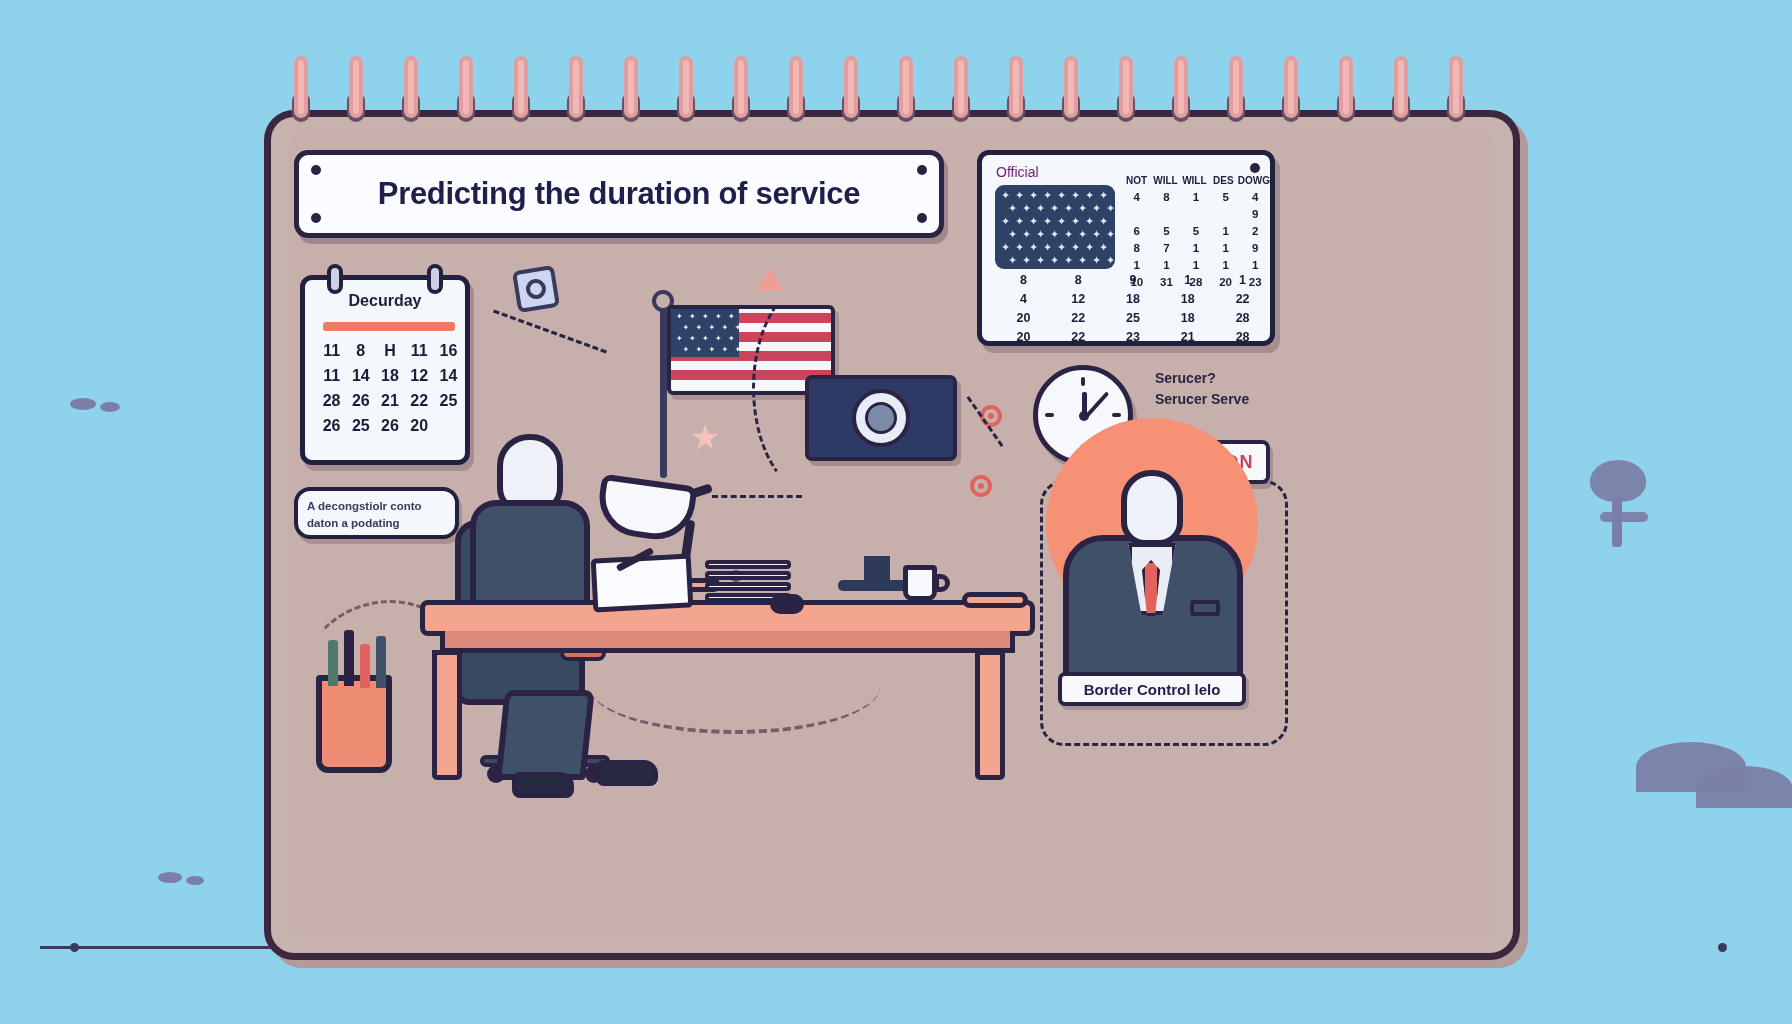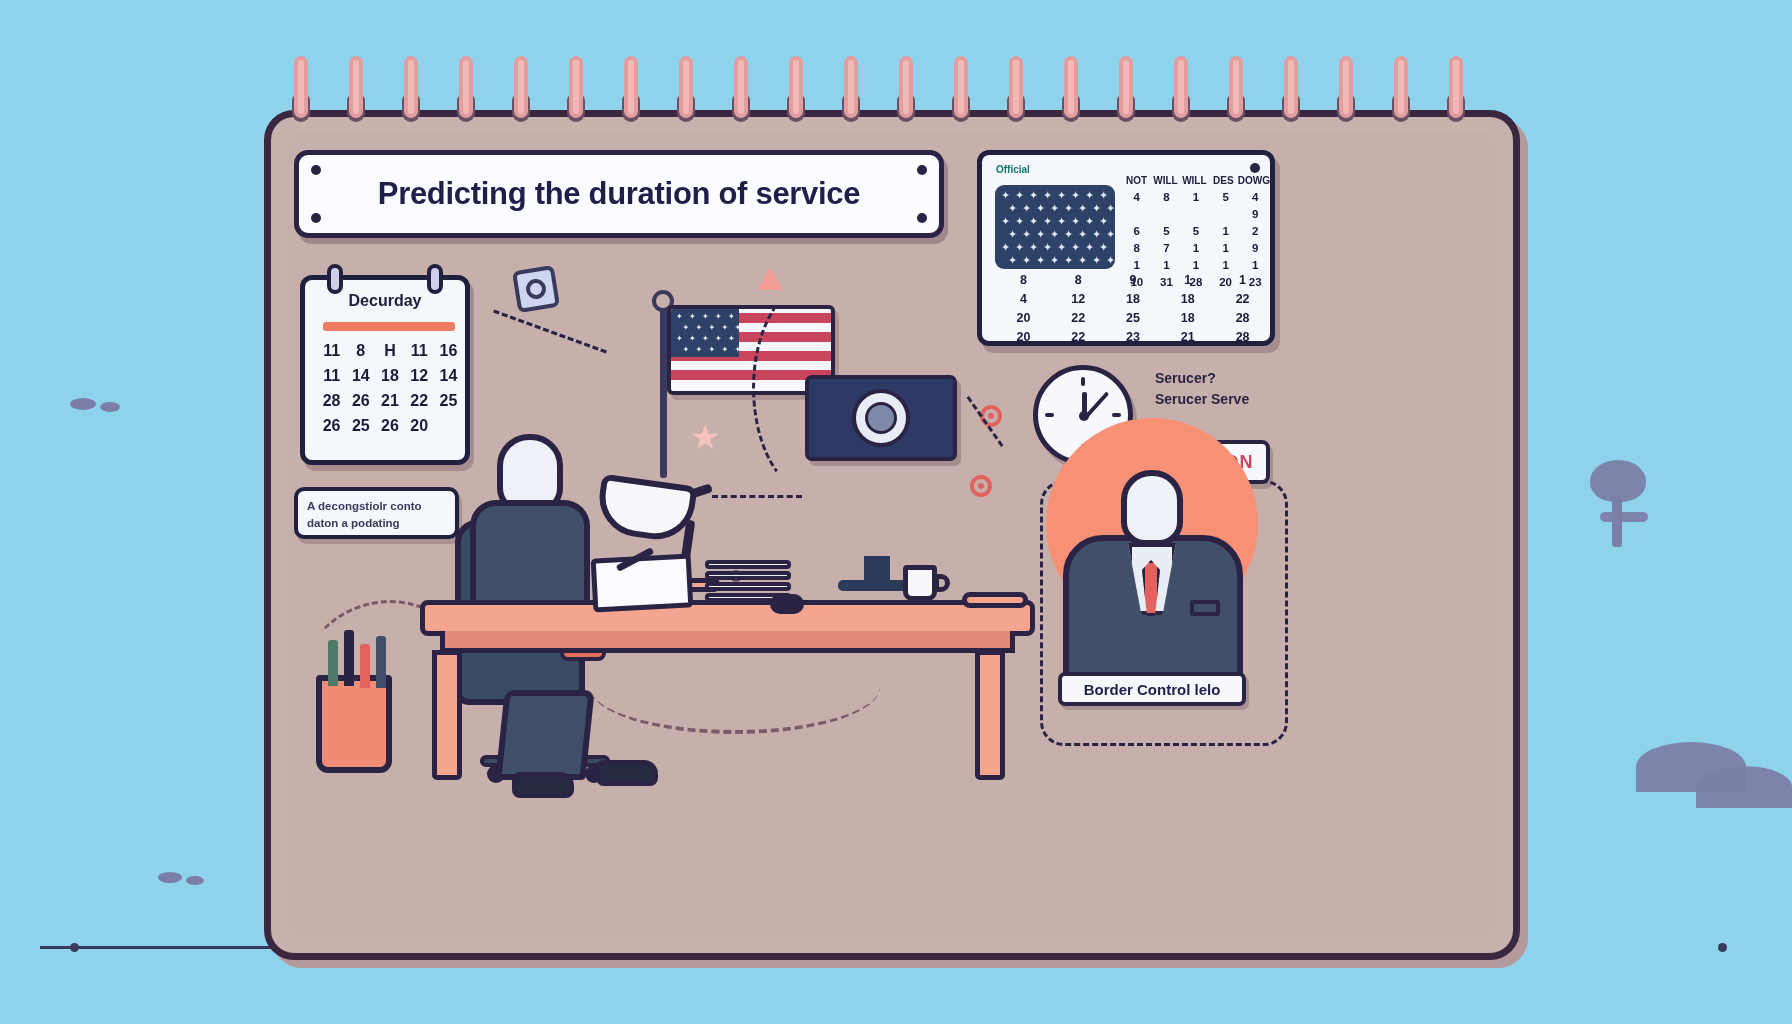--- a/index.html
+++ b/index.html
@@ -45,29 +45,29 @@
       font-size:16px;font-weight:bold;color:#20203f;}
   .cal-l-bar{position:absolute;left:18px;top:42px;width:132px;height:9px;background:#ef7b63;border-radius:3px;}
   .cal-l-grid{position:absolute;left:12px;top:62px;width:146px;
       display:grid;grid-template-columns:repeat(5,1fr);row-gap:7px;}
   .cal-l-grid span{font-size:16px;font-weight:bold;color:#1b1b3a;text-align:center;}
   .cal-ring{position:absolute;width:16px;height:30px;background:#cfd0e8;
       border:4px solid #20203f;border-radius:8px;box-sizing:border-box;top:-16px;}
 
   
   .note-l{left:294px;top:487px;width:165px;height:52px;background:#f4f7fb;
-      border:4px solid #20203f;border-radius:10px;box-sizing:border-box;padding:7px 9px;
+      border:4px solid #20203f;border-radius:16px;box-sizing:border-box;padding:7px 9px;
       box-shadow:3px 5px 0 rgba(90,60,80,.28);}
   .note-l div{font-size:11.5px;font-weight:bold;color:#3a3a5e;line-height:1.45;}
 
   
   .cal-r{left:977px;top:150px;width:298px;height:196px;background:#f4f7fb;
       border:5px solid #20203f;border-radius:12px;box-sizing:border-box;
       box-shadow:5px 7px 0 rgba(90,60,80,.3);}
-  .cal-r-title{position:absolute;left:14px;top:9px;font-size:10px;font-weight:bold;color:#0f766e;}
+  .cal-r-title{position:absolute;left:14px;top:9px;font-size:14px;font-weight:normal;color:#701a75;}
   .canton{position:absolute;left:13px;top:30px;width:120px;height:84px;background:#2e4267;
       border-radius:9px;overflow:hidden;}
   .canton i{position:absolute;color:#dfe7f5;font-size:11px;font-style:normal;line-height:1;}
   .cal-r-head{position:absolute;left:140px;top:20px;width:148px;
       display:grid;grid-template-columns:repeat(5,1fr);}
   .cal-r-head span{font-size:10px;font-weight:bold;color:#20203f;text-align:center;}
   .cal-r-grid{position:absolute;left:140px;top:36px;width:148px;
       display:grid;grid-template-columns:repeat(5,1fr);row-gap:5px;}
   .cal-r-grid span{font-size:11.5px;font-weight:bold;color:#1b1b3a;text-align:center;}
   .cal-r-low{position:absolute;left:14px;top:118px;width:274px;

